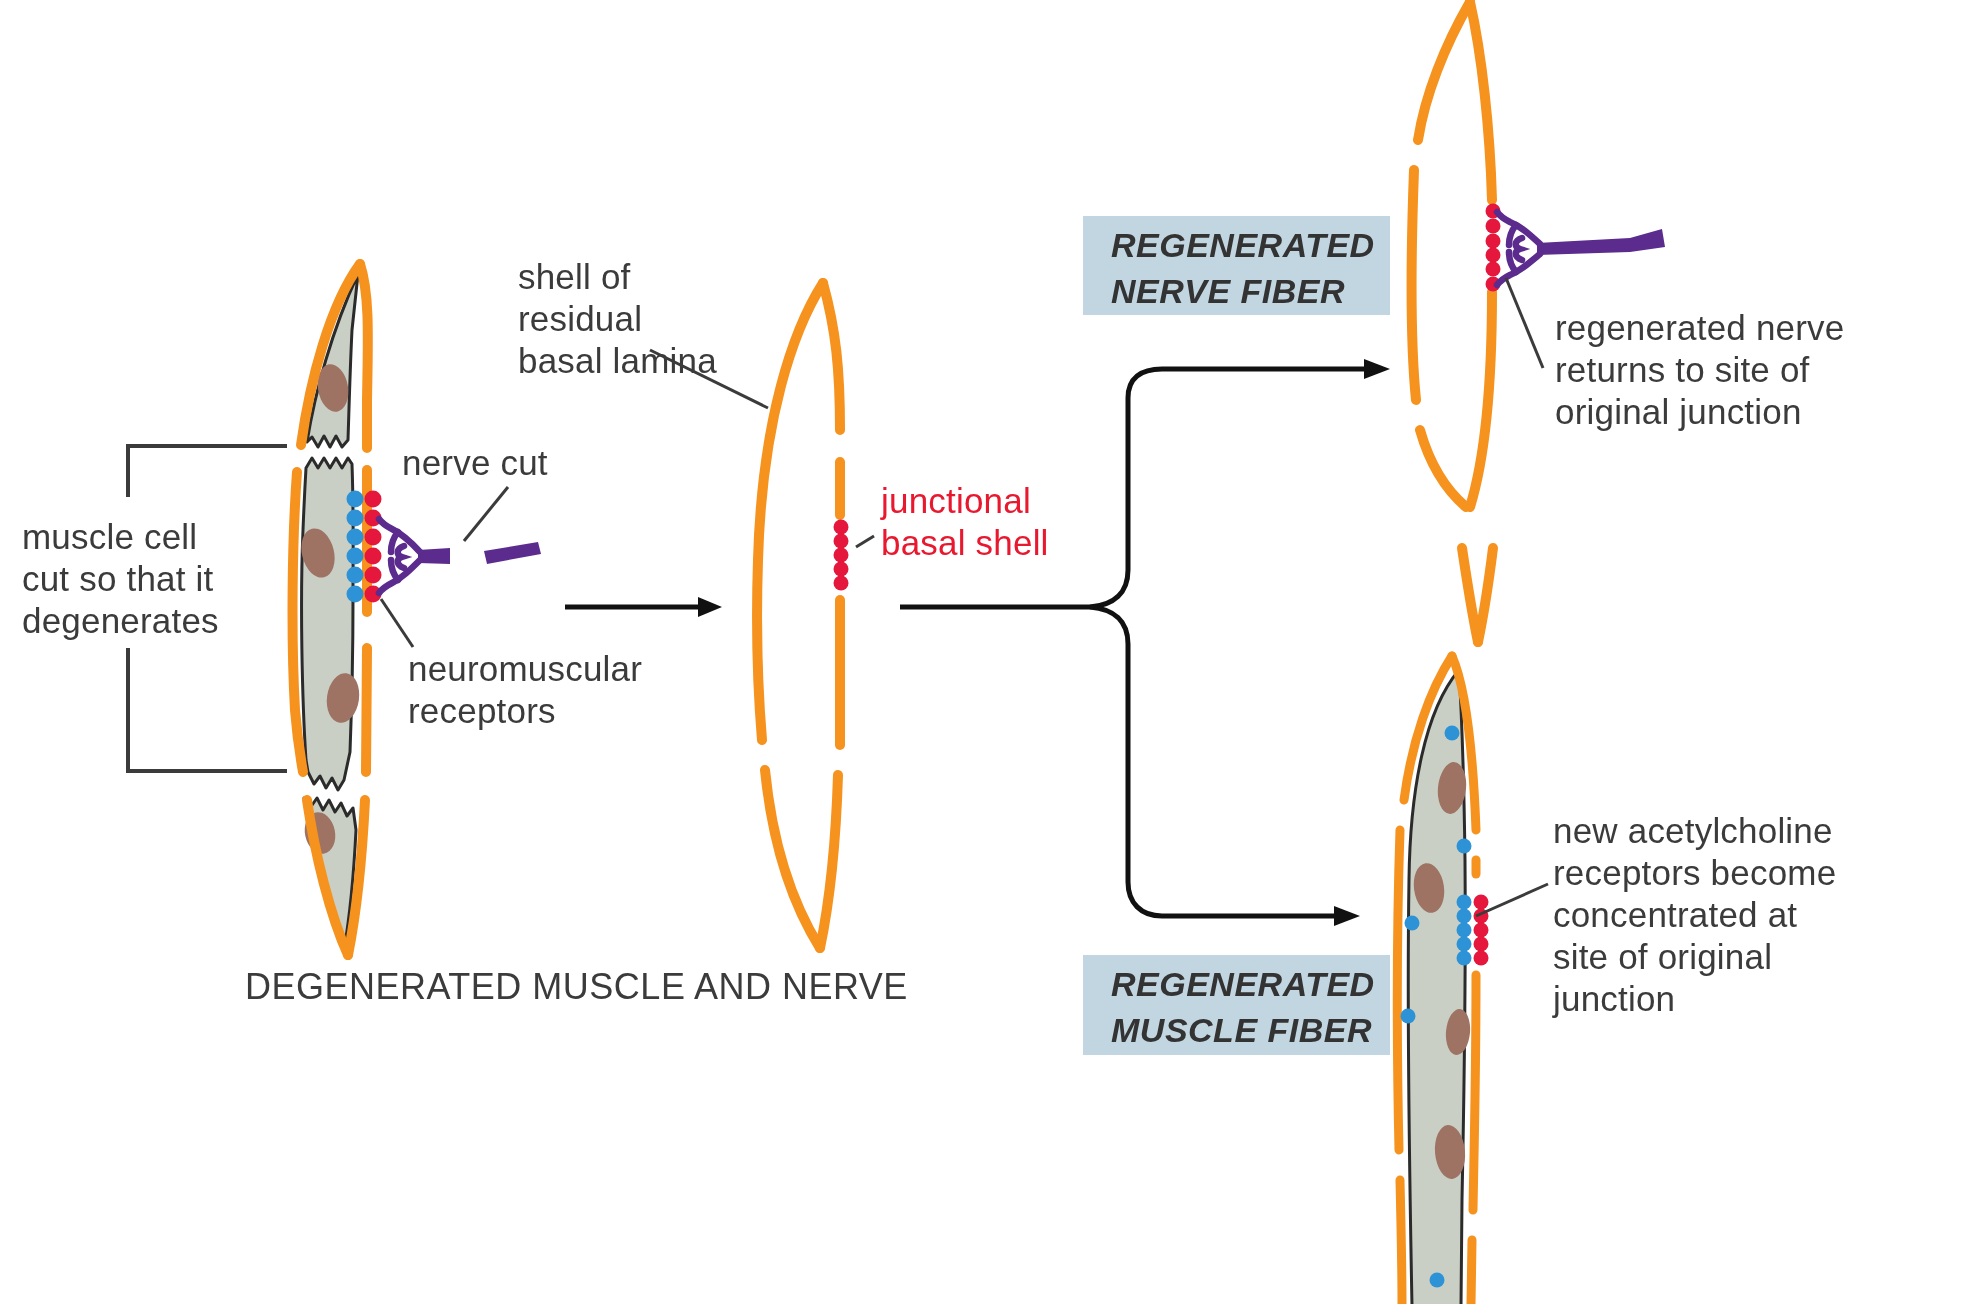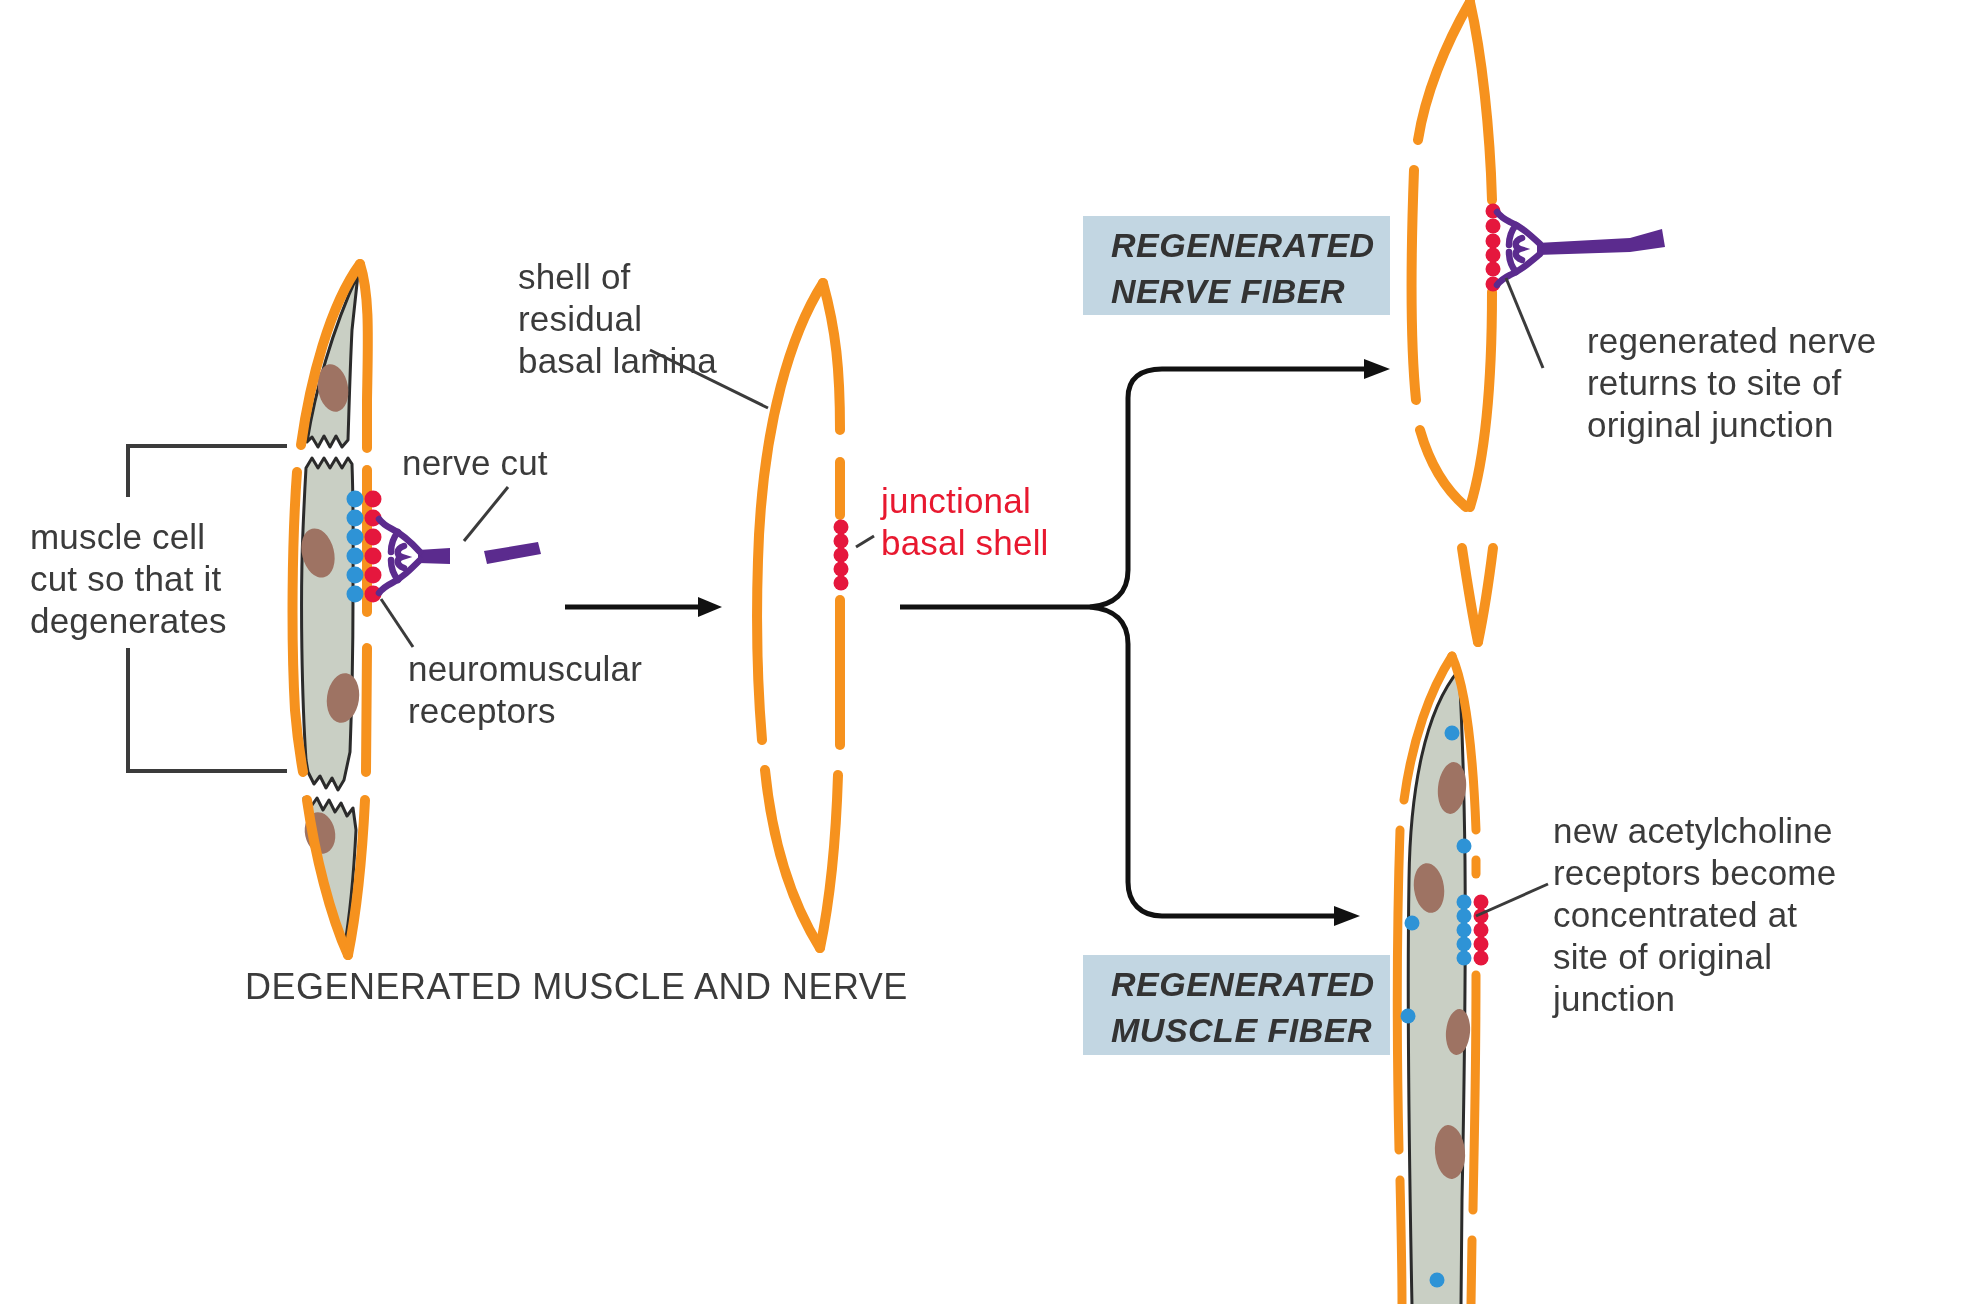--- a/index.html
+++ b/index.html
@@ -195,42 +195,42 @@
         <circle class="reddot" cx="1481" cy="902" r="7.5"></circle>
           <circle class="reddot" cx="1481" cy="916" r="7.5"></circle>
         <circle class="reddot" cx="1481" cy="930" r="7.5"></circle>
           <circle class="reddot" cx="1481" cy="944" r="7.5"></circle>
         <circle class="reddot" cx="1481" cy="958" r="7.5"></circle>
       </g>
       <line class="pointer" x1="1548" y1="884" x2="1476" y2="916"></line>
     </g>
   </svg>
 
-  <div class="label" style="left:30px; top:516px;">muscle cell
+  <div class="label" style="left:22px; top:516px;">muscle cell
 cut so that it
 degenerates</div>
 
   <div class="label" style="left:402px; top:442px;">nerve cut</div>
 
   <div class="label" style="left:408px; top:648px;">neuromuscular
 receptors</div>
 
   <div class="caption" style="left:245px; top:966px;">DEGENERATED MUSCLE AND NERVE</div>
 
   <div class="label" style="left:518px; top:216px;margin-top:40px;">shell of
 residual
 basal lamina</div>
 
   <div class="label red" style="left:881px; top:480px;">junctional
 basal shell</div>
 
   <div class="tagbox" style="left:1083px; top:216px; width:307px; height:99px;">REGENERATED
 NERVE FIBER</div>
 
-  <div class="label" style="left:1555px; top:320px;margin-left:32px;">regenerated nerve
+  <div class="label" style="left:1555px; top:307px;">regenerated nerve
 returns to site of
 original junction</div>
 
   <div class="tagbox" style="left:1083px; top:955px; width:307px; height:100px;">REGENERATED
 MUSCLE FIBER</div>
 
   <div class="label" style="left:1553px; top:810px;">new acetylcholine
 receptors become
 concentrated at
 site of original

